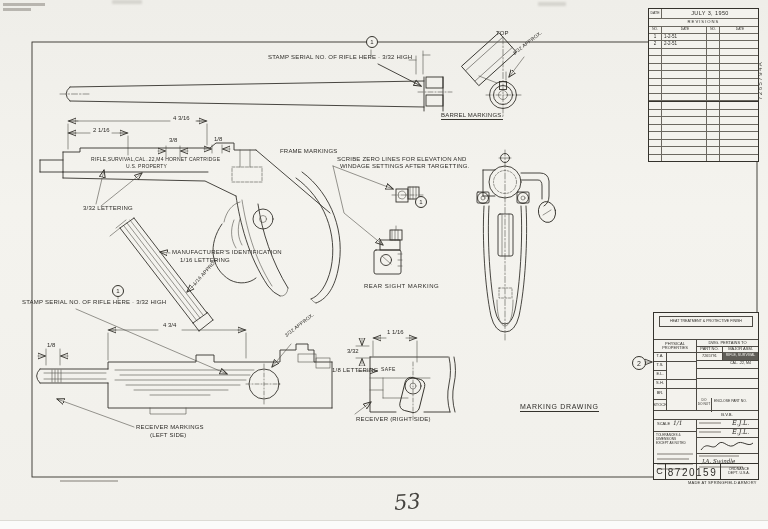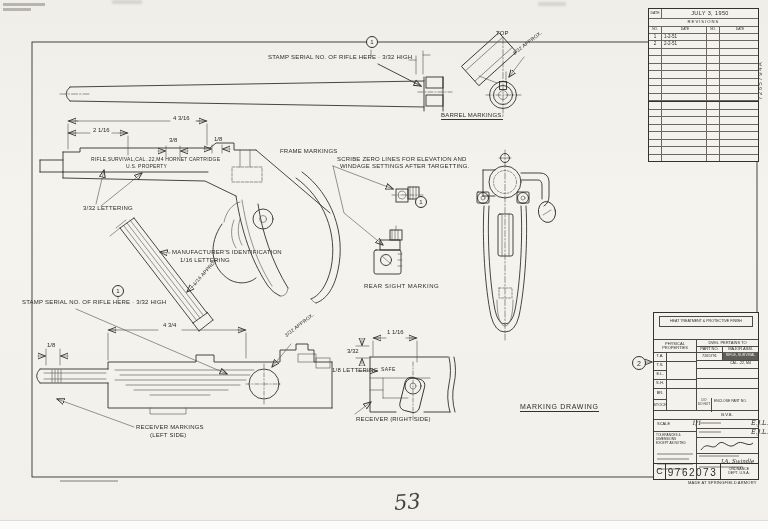--- a/index.html
+++ b/index.html
@@ -28,21 +28,21 @@
   .rev .c2{width:42px;border-right:1px solid #6b6860;display:flex;align-items:center;padding-left:2px;}
   .rev .c3{width:12px;border-right:1px solid #6b6860;display:flex;align-items:center;justify-content:center;}
   .rev .c4{flex:1;display:flex;align-items:center;padding-left:2px;}
   
   .tb{position:absolute;left:653px;top:312px;width:104px;height:166px;border:1.3px solid #34322c;
       background:#f3f2ed;font-size:4px;line-height:1.1;}
   .tb .abs{position:absolute;}
   .tb .bx{border:1px solid #4d4a44;}
   .tb .ct{display:flex;align-items:center;justify-content:center;text-align:center;}
   .dark-cell{background:#5f5d57;color:#eeede8;}
-  .script{font-family:"DejaVu Serif",serif;font-style:italic;margin-left:19px;}
+  .script{font-family:"DejaVu Serif",serif;font-style:italic;}
   .handnum{position:absolute;font-family:"DejaVu Serif",serif;font-style:italic;font-size:21px;
            color:#45433f;transform:rotate(-4deg);}
   .vertnum{position:absolute;left:757px;top:10px;height:90px;writing-mode:vertical-rl;
            transform:rotate(180deg);font-size:6px;letter-spacing:1.5px;color:#44423c;}
 </style>
 </head>
 <body>
 
 <div class="page">
   <div class="paper"></div>
@@ -472,21 +472,21 @@
     <svg class="abs" style="left:44px;top:126px;" width="58" height="14" viewBox="0 0 58 14">
       <path d="M3,11 C10,1 14,13 20,5 C26,-1 30,12 38,5 C44,0 50,9 55,4" stroke="#3a3833" fill="none" stroke-width="1"></path>
     </svg>
     <div class="abs" style="left:42px;top:140px;width:62px;border-top:1px solid #4d4a44;"></div>
     <div class="abs bar" style="left:45px;top:142px;width:40px;height:1.5px;"></div>
     <div class="abs script" style="left:48px;top:145px;font-size:5.5px;">J.A. Swindle</div>
     <div class="abs bar" style="left:45px;top:153px;width:44px;height:1.5px;"></div>
 
     <div class="abs" style="left:0;top:150px;width:104px;height:16px;border-top:1.3px solid #34322c;">
       <div class="abs ct" style="left:0;top:0;width:11px;height:16px;border-right:1px solid #34322c;font-size:9px;">C</div>
-      <div class="abs ct" style="left:11px;top:0;width:55px;height:16px;border-right:1px solid #34322c;font-size:10px;letter-spacing:1.5px;">9762073</div>
+      <div class="abs ct" style="left:11px;top:0;width:55px;height:16px;border-right:1px solid #34322c;font-size:10px;letter-spacing:1.5px;">8720159</div>
       <div class="abs ct" style="left:66px;top:0;width:38px;height:16px;flex-direction:column;font-size:3.6px;">
         <span>ORDNANCE</span>
         <span>DEPT. U.S.A.</span>
       </div>
     </div>
   </div>
   <div class="lbl" style="left:688px;top:481px;font-size:4px;">MADE AT SPRINGFIELD ARMORY</div>
 
   <div class="handnum" style="left:394px;top:490px;">53</div>
   <div class="bar" style="left:3px;top:3px;width:42px;"></div>

